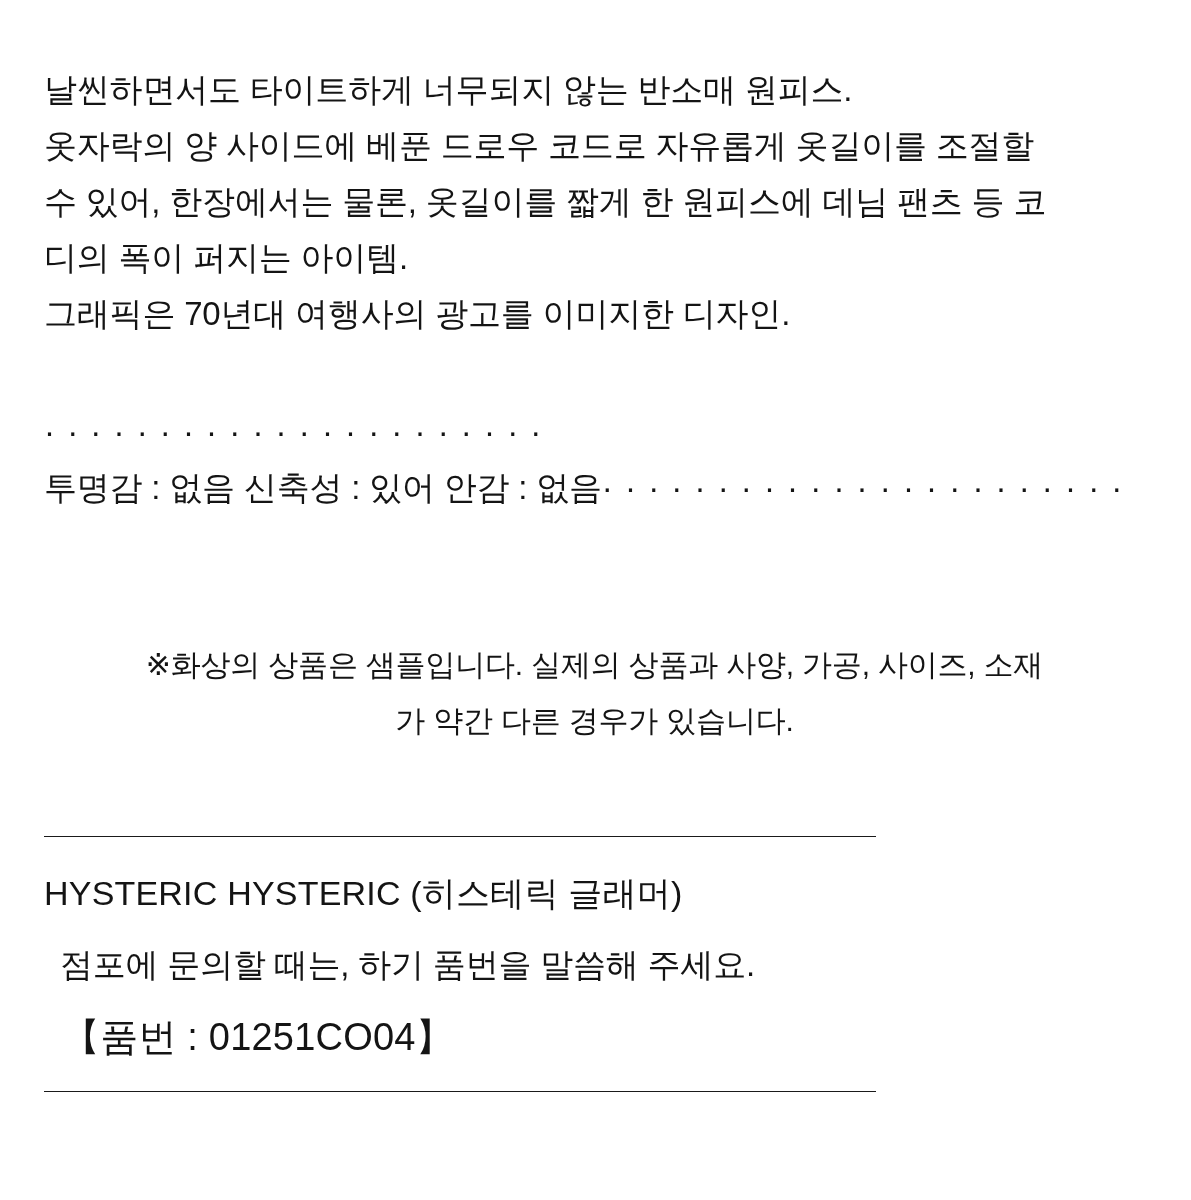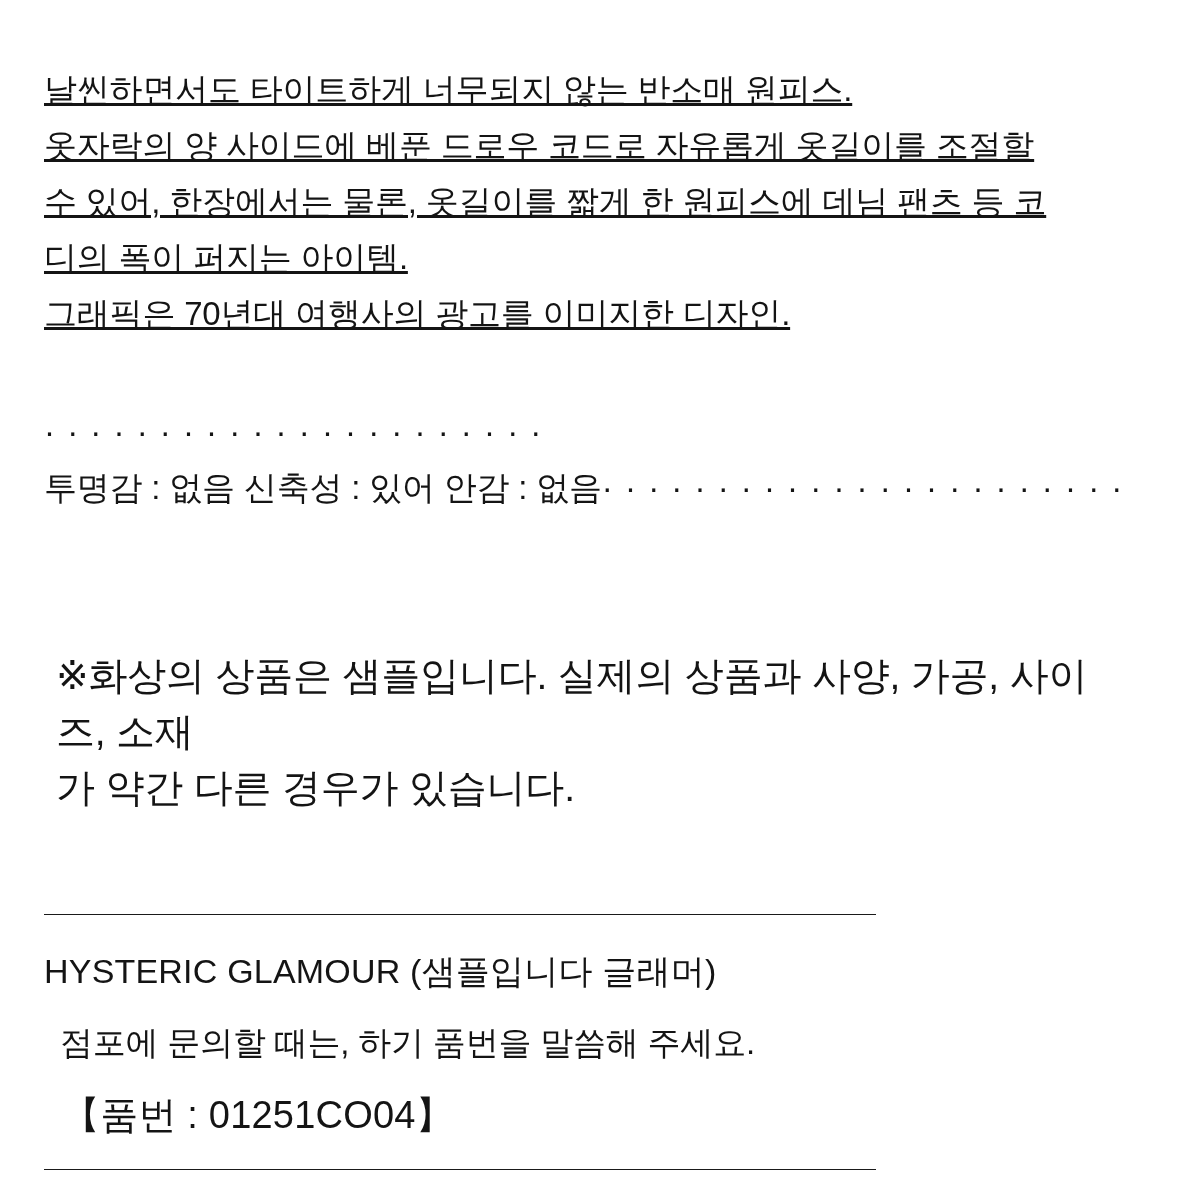--- a/index.html
+++ b/index.html
@@ -24,21 +24,20 @@
     font-size: 33px;
     line-height: 56px;
     letter-spacing: -0.2px;
     font-weight: 400;
     color: #141414;
     margin: 0;
     white-space: pre-wrap;
   }
   .block-desc {
     margin-bottom: 0;
-    text-decoration: underline;
   }
   .dots-row {
     font-size: 33px;
     line-height: 56px;
     color: #141414;
     letter-spacing: 1.5px;
     margin: 0;
     height: 56px;
     overflow: hidden;
     white-space: nowrap;
@@ -52,26 +51,27 @@
     color: #141414;
     margin: 0;
     white-space: nowrap;
     overflow: hidden;
     letter-spacing: -0.2px;
   }
   .spec-line .trail-dots {
     letter-spacing: 1.5px;
   }
   .note {
-    font-size: 39px;
+    font-size: 30px;
     line-height: 56px;
     color: #141414;
-    margin: 12px;
+    margin: 1px;
     white-space: pre-wrap;
     letter-spacing: -0.2px;
+    text-align: center;
   }
   .rule {
     border: none;
     border-top: 1px solid #1a1a1a;
     margin: 0;
     width: 832px;
   }
   .brand-block {
     padding-top: 28px;
     padding-bottom: 26px;
@@ -121,20 +121,20 @@
   <div class="spacer-3"></div>
 
   <p class="note">※화상의 상품은 샘플입니다. 실제의 상품과 사양, 가공, 사이즈, 소재
 가 약간 다른 경우가 있습니다.</p>
 
   <div class="spacer-4"></div>
 
   <hr class="rule">
 
   <div class="brand-block">
-    <p class="brand-name">HYSTERIC GLAMOUR (샘플입니다 글래머)</p>
+    <p class="brand-name">HYSTERIC HYSTERIC (히스테릭 글래머)</p>
     <p class="brand-note">점포에 문의할 때는, 하기 품번을 말씀해 주세요.</p>
     <p class="code-line">【품번 : 01251CO04】</p>
   </div>
 
   <hr class="rule">
 
 </div>
 
 </body></html>

